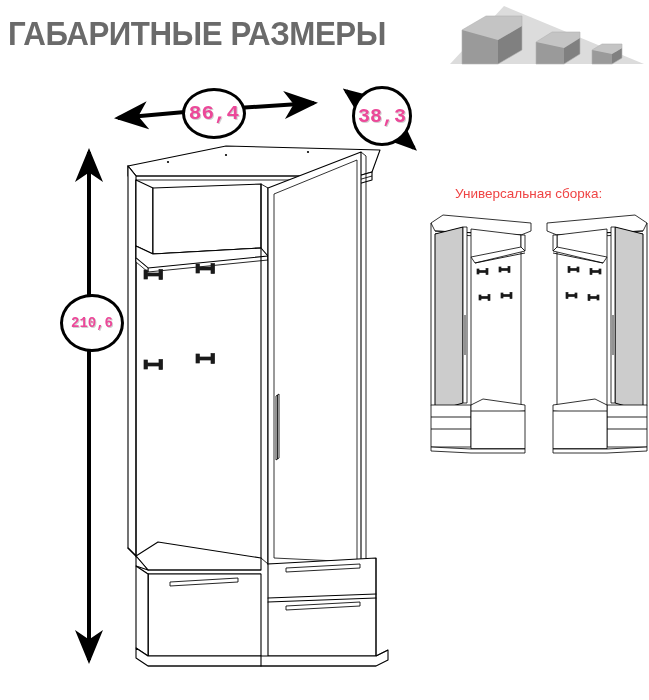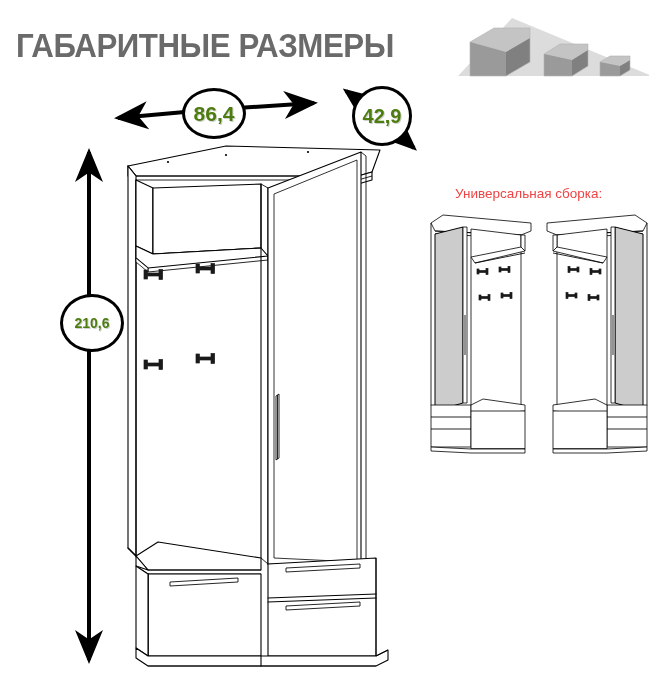--- a/index.html
+++ b/index.html
@@ -3,38 +3,39 @@
 <meta charset="utf-8">
 <style>
   html,body{margin:0;padding:0;}
   body{
     width:649px;height:700px;background:#ffffff;overflow:hidden;
     font-family:"Liberation Sans", sans-serif;position:relative;
   }
   #stage{position:absolute;left:0;top:0;width:649px;height:700px;}
 
   
-  #header{position:absolute;left:12px;top:0;width:589px;height:72px;margin-top:12px;}
+  #header{position:absolute;left:4px;top:0;width:589px;height:72px;}
   #title{
     position:absolute;left:4px;top:13px;
     font-size:34px;font-weight:bold;color:#6a6a6a;
     letter-spacing:-0.5px;
     transform:scaleX(0.92);transform-origin:left center;
     white-space:nowrap;line-height:40px;
   }
   #logo{position:absolute;left:438px;top:2px;width:210px;height:66px;}
 
   
   .dimbubble{
     position:absolute;background:#ffffff;border:3px solid #000;
     border-radius:50%;
     display:flex;align-items:center;justify-content:center;
-    font-weight:bold;color:#4d7c0f;
+    font-weight:bold;color:#ec4899;
     text-shadow:1px 1px 0 #d0d0d0;
     z-index:40;
+    font-family:Liberation Mono, monospace;
   }
   #dim-width{left:182px;top:88px;width:58px;height:45px;font-size:21px;}
   #dim-depth{left:352px;top:86px;width:54px;height:54px;font-size:20px;}
   #dim-height{left:60px;top:294px;width:58px;height:52px;font-size:14px;}
 
   .lbl-assembly{
     position:absolute;left:455px;top:186px;
     font-size:13.5px;color:#ef4444;white-space:nowrap;
   }
 
@@ -95,21 +96,21 @@
       <line class="dimline" x1="392" y1="128" x2="414" y2="148" marker-end="url(#ah)"></line>
     </g>
 
     <g>
       <line class="dimline" x1="89" y1="300" x2="89" y2="152" marker-end="url(#ah)"></line>
       <line class="dimline" x1="89" y1="344" x2="89" y2="660" marker-end="url(#ah)"></line>
     </g>
   </svg>
 
   <div class="dimbubble" id="dim-width">86,4</div>
-  <div class="dimbubble" id="dim-depth">42,9</div>
+  <div class="dimbubble" id="dim-depth">38,3</div>
   <div class="dimbubble" id="dim-height">210,6</div>
 
   <svg width="320" height="560" viewBox="0 0 320 560" style="position:absolute;left:108px;top:128px;">
 
     <g>
       <polygon class="pnl" points="20,38 118,18 272,22 264,44 250,48 28,48"></polygon>
       <polygon class="pnl" points="20,38 20,48 28,48"></polygon>
       <polygon class="pnl" points="250,48 264,44 264,52 250,56"></polygon>
       <line class="ln-thin" x1="28" y1="48" x2="250" y2="48"></line>
       <line class="ln-thin" x1="28" y1="52" x2="250" y2="52"></line>

